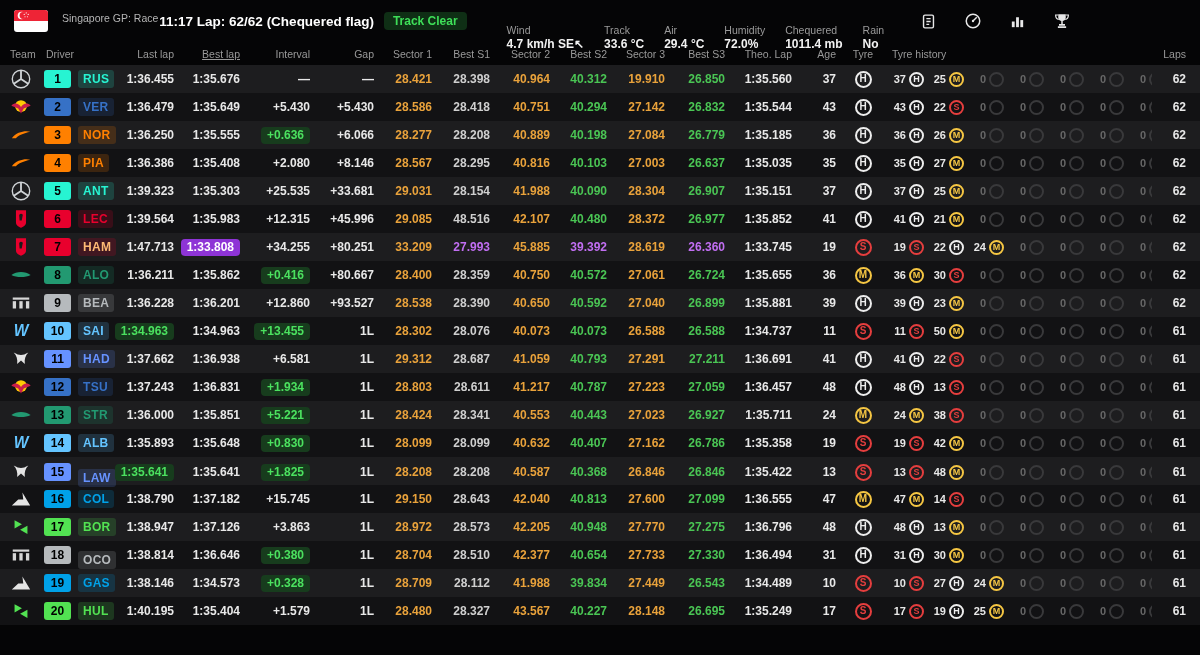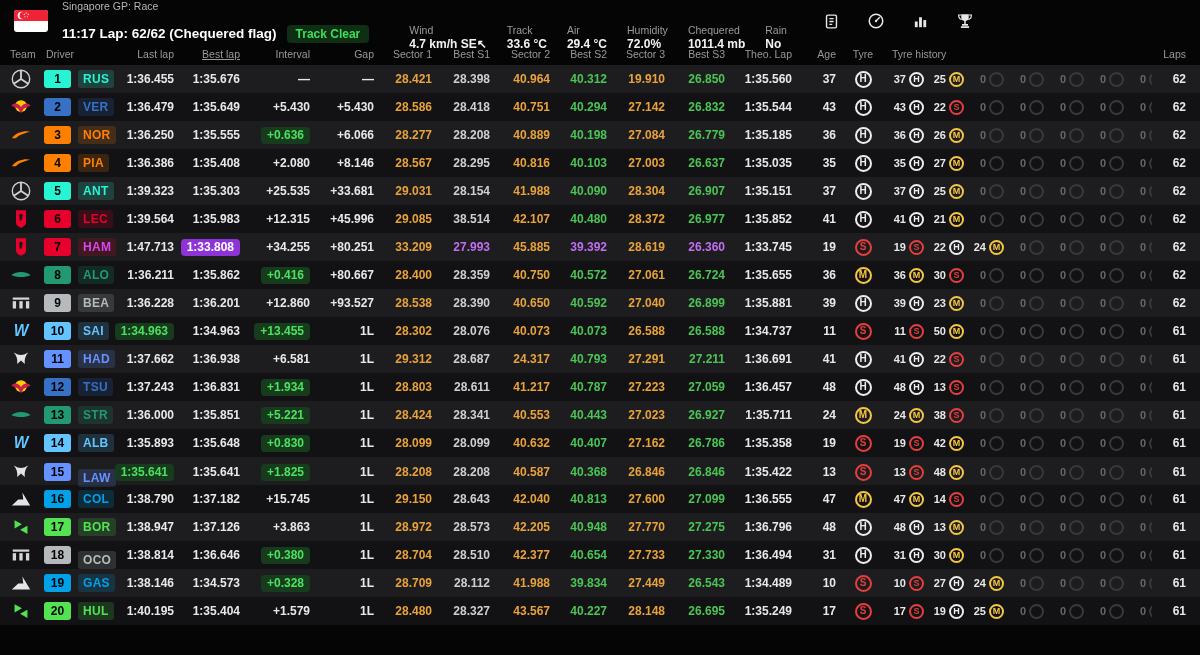--- a/index.html
+++ b/index.html
@@ -1,20 +1,20 @@
 <!DOCTYPE html>
 <html style="--sector: #e9a23b; --personal-best: #4ac554; --overall-best: #c16ef2; --badge-green-bg: #173c1d; --badge-green-text: #4be15f; --badge-purple-bg: #8e34d6; --track-clear: #3ede58; --active-tab-accent: #3d7df0; --tyre-hard: #ededed; --tyre-medium: #f5c643; --tyre-soft: #e53e3e;"><head>
 <meta charset="utf-8">
 <style>
   html,body{margin:0;padding:0;}
   body{width:1200px;height:655px;background:#050506;color:#e8e8e8;font-family:"Liberation Sans",sans-serif;overflow:hidden;}
   .topbar{height:42px;display:flex;align-items:center;padding:0 14px;gap:14px;}
   .flag{width:34px;height:22px;border-radius:3px;overflow:hidden;flex:0 0 auto;}
   .flag svg{display:block;}
-  .title-block{display:flex;flex-direction:column;justify-content:space-between;gap:13px;}
+  .title-block{display:flex;flex-direction:row;justify-content:space-between;gap:1px;}
   .event-name{font-size:10.5px;color:#b5b5b5;}
   .status-row{display:flex;align-items:center;gap:10px;}
   .status-line{font-size:13.5px;font-weight:bold;color:#fff;white-space:nowrap;}
   .track-clear{background:#0f2f15;color:var(--track-clear,#3ede58);font-size:12px;font-weight:bold;padding:2px 9px;border-radius:4px;}
   .weather{display:flex;gap:20px;margin-left:26px;}
   .weather-item{display:flex;flex-direction:column;justify-content:center;gap:1px;}
   .w-label{font-size:10.5px;color:#9a9a9a;margin-top:32px;}
   .w-value{font-size:12px;font-weight:bold;color:#f2f2f2;white-space:nowrap;}
   .topicons{display:flex;gap:27px;margin-left:22px;align-items:center;}
   .topicon{cursor:pointer;display:flex;align-items:center;}
@@ -610,21 +610,21 @@
         <div class="cell num">
           <span>+12.315</span>
         </div>
         <div class="cell num">
           <span>+45.996</span>
         </div>
         <div class="cell num">
           <span class="c-orange">29.085</span>
         </div>
         <div class="cell num">
-          <span class="c-light">38.514</span>
+          <span class="c-light">48.516</span>
         </div>
         <div class="cell num">
           <span class="c-orange">42.107</span>
         </div>
         <div class="cell num">
           <span class="c-green">40.480</span>
         </div>
         <div class="cell num">
           <span class="c-orange">28.372</span>
         </div>
@@ -678,21 +678,21 @@
         <div class="cell cell-team">
           <svg viewBox="0 0 24 24">
             <path d="M6.5 2.5h11v13c0 3.6-3.4 5.1-5.5 6.1-2.1-1-5.5-2.5-5.5-6.1z" fill="#E8002D"></path>
             <path d="M10 7.5c1.6-1.8 2.8-1.2 4-.2l-1.2 6.2H10.5Z" fill="#1a1a1a"></path>
           </svg>
         </div>
         <div class="cell">
           <span class="pos-badge" style="background: rgb(232, 0, 45);">7</span>
         </div>
         <div class="cell" style="padding-left: 4px;">
-          <span class="drv-tag" style="color: #d946ef; background: rgba(232, 0, 45, 0.18);">HAM</span>
+          <span class="drv-tag" style="color: #fdba74; background: rgba(232, 0, 45, 0.18);">HAM</span>
         </div>
         <div class="cell num">
           <span>1:47.713</span>
         </div>
         <div class="cell num">
           <span class="badge badge-purple">1:33.808</span>
         </div>
         <div class="cell num">
           <span>+34.255</span>
         </div>
@@ -1042,21 +1042,21 @@
         <div class="cell num">
           <span>1L</span>
         </div>
         <div class="cell num">
           <span class="c-orange">29.312</span>
         </div>
         <div class="cell num">
           <span class="c-light">28.687</span>
         </div>
         <div class="cell num">
-          <span class="c-orange">24.317</span>
+          <span class="c-orange">41.059</span>
         </div>
         <div class="cell num">
           <span class="c-green">40.793</span>
         </div>
         <div class="cell num">
           <span class="c-orange">27.291</span>
         </div>
         <div class="cell num">
           <span class="c-green">27.211</span>
         </div>

